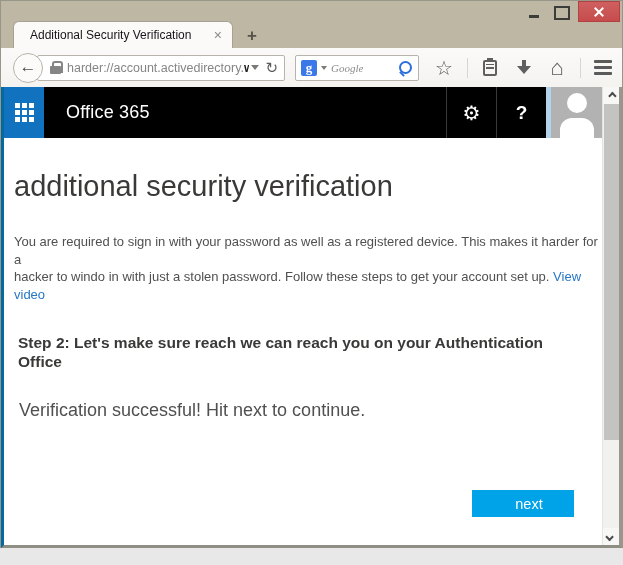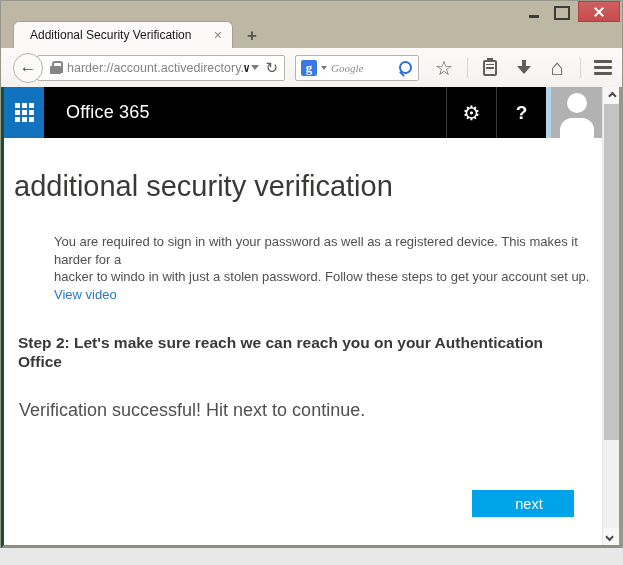--- a/index.html
+++ b/index.html
@@ -89,21 +89,21 @@
   .dl-arrow{ position:relative; width:14px; height:15px; }
   .dl-arrow::before{ content:""; position:absolute; left:5px; top:0; width:4px; height:7px; background:#5f5f5f; }
   .dl-arrow::after{ content:""; position:absolute; left:0; top:6px; border-left:7px solid transparent; border-right:7px solid transparent; border-top:8px solid #5f5f5f; }
   .home{ font-size:22px; color:#5c5c5c; line-height:1; }
   .hamburger{ display:flex; flex-direction:column; gap:3px; width:18px; }
   .hamburger span{ height:3px; background:#5a5a5a; border-radius:1px; }
 
   
   .viewport{
     position:absolute; top:86px; left:0; right:0; bottom:0;
-    border-left:3px solid #14532d; border-right:3px solid #97978d; border-bottom:3px solid #8e8e84;
+    border-left:3px solid #0369a1; border-right:3px solid #97978d; border-bottom:3px solid #8e8e84;
     background:#fff; display:flex;
   }
   .pagearea{ position:relative; flex:1; background:#fff; overflow:hidden; }
 
   
   .office-bar{ height:51px; background:#000; display:flex; align-items:stretch; }
   .applauncher{ width:40px; background:#1172c0; display:flex; align-items:center; justify-content:center; flex:none; }
   .grid-icon{ display:grid; grid-template-columns:repeat(3,5px); grid-template-rows:repeat(3,5px); gap:2px; }
   .grid-icon i{ background:#fff; }
   .brand{ color:#fff; font-size:18px; margin-left:22px; align-self:center; font-weight:400; letter-spacing:0.2px; }
@@ -112,21 +112,21 @@
   .gear{ font-size:20px; line-height:1; }
   .help-q{ font-size:19px; font-weight:bold; }
   .blue-strip{ width:5px; background:#b3d3e9; flex:none; }
   .avatar{ width:51px; background:#b2b2b2; position:relative; overflow:hidden; flex:none; }
   .avatar .head{ position:absolute; left:50%; top:6px; transform:translateX(-50%); width:20px; height:20px; background:#fff; border-radius:50%; }
   .avatar .body{ position:absolute; left:50%; bottom:-8px; transform:translateX(-50%); width:34px; height:28px; background:#fff; border-radius:12px 12px 0 0; }
 
   
   .content{ padding:30px 0 0 10px; }
   .page-title{ font-size:29px; font-weight:300; color:#3a3938; line-height:36px; }
-  .intro{ margin-top:29px; font-size:13px; line-height:17.5px; color:#515050;margin-left:40px; }
+  .intro{ margin-top:29px; font-size:13px; line-height:17.5px; color:#515050; }
   .intro .link{ color:#2777c4; text-decoration:none; }
   .step-heading{ margin-top:30px; margin-left:4px; font-size:15.5px; font-weight:bold; color:#3a3938; line-height:19px; }
   .status-text{ margin-top:29px; margin-left:5px; font-size:18px; color:#515050; }
   .next-btn{
     position:absolute; right:28px; bottom:28px; width:102px; height:27px;
     background:#00a2e8; color:#fff; border:none; font-size:14.5px;
     font-family:"Liberation Sans", sans-serif; cursor:pointer;padding-left:12px;
   }
 
   

